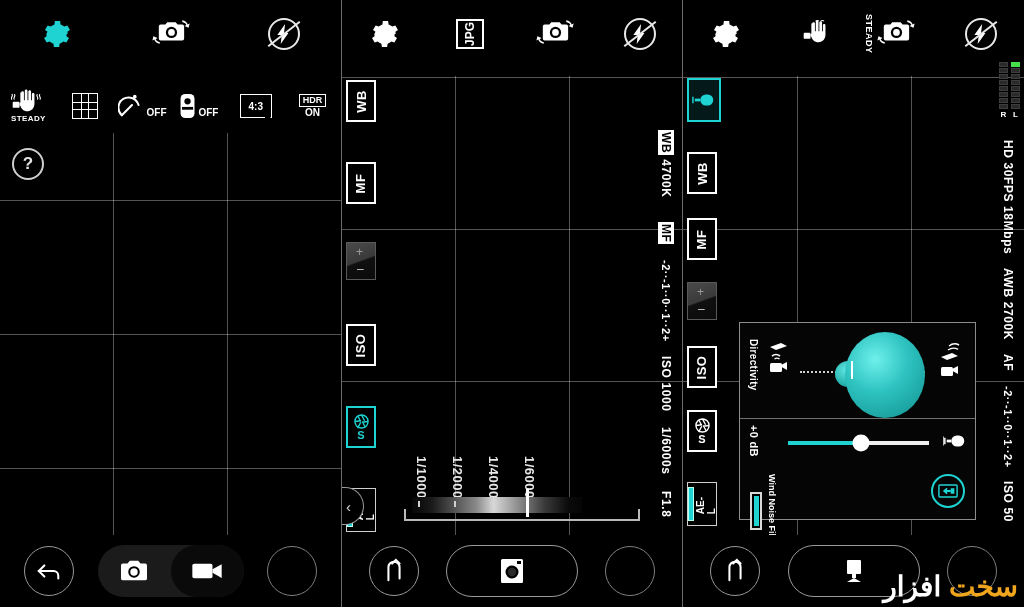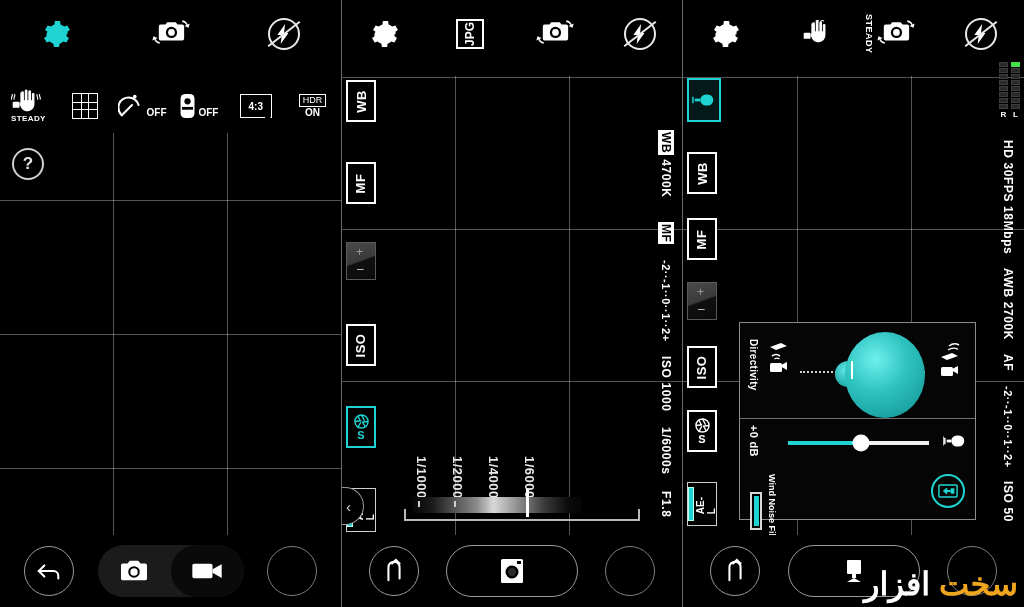--- a/index.html
+++ b/index.html
@@ -59,21 +59,21 @@
   .grid9 { width: 26px; height: 26px; border: 1.5px solid #fff;
     background:
       linear-gradient(to right, transparent 32%, #fff 32%, #fff 35.5%, transparent 35.5%, transparent 64%, #fff 64%, #fff 67.5%, transparent 67.5%),
       linear-gradient(to bottom, transparent 32%, #fff 32%, #fff 35.5%, transparent 35.5%, transparent 64%, #fff 64%, #fff 67.5%, transparent 67.5%);
   }
   .ratio-box { position: relative; width: 32px; height: 24px; border: 1.5px solid #fff;
     display:flex; align-items:center; justify-content:center; font-size:10px; font-weight:bold; color:#fff; }
   .ratio-box::after { content:""; position:absolute; right:-1.5px; bottom:-1.5px;
     border-left: 7px solid #000; border-top: 7px solid transparent; }
   .hdr-box { display:flex; flex-direction:column; align-items:center; color:#fff; }
-  .hdr-top { border:1.5px solid #fff; padding:0 3px; font-size:9px; font-weight:normal; line-height:11px; }
+  .hdr-top { border:1.5px solid #fff; padding:0 3px; font-size:9px; font-weight:bold; line-height:11px; }
   .hdr-bot { font-size:10px; font-weight:bold; line-height:11px; }
 
   .help-btn { position: absolute; top: 148px; left: 12px; width: 32px; height: 32px;
     border: 2px solid #cfcfcf; border-radius: 50%; color: #e6e6e6;
     display: flex; align-items: center; justify-content: center;
     font-size: 17px; font-weight: bold; z-index: 26; }
 
   
   .caret { position: absolute; top: 68px; left: 54px; width: 0; height: 0;
     border-left: 11px solid transparent; border-right: 11px solid transparent;
@@ -195,21 +195,21 @@
   .bcirc { width: 50px; height: 50px; border-radius: 50%; border: 1.5px solid #9a9a9a;
     display: flex; align-items: center; justify-content: center; color: #fff; }
   .bcirc.plain { border-color: #7e7e7e; }
   .pill { height: 52px; border-radius: 26px; display: flex; align-items: center; overflow: hidden; }
   .pill.filled { background: #1b1b1b; width: 146px; }
   .pill.outlined { border: 1.5px solid #9a9a9a; width: 132px; justify-content: center; }
   .pill .half { flex: 1; height: 100%; display: flex; align-items: center; justify-content: center; }
   .pill .half.sel { background: #0a0a0a; border-radius: 26px; }
 
   .watermark { position: absolute; right: 6px; bottom: 4px; z-index: 40;
-    font-size: 32px; font-weight: bold; direction: rtl; letter-spacing: -1px; }
+    font-size: 28px; font-weight: bold; direction: rtl; letter-spacing: -1px; }
   .wm-a { color: #f0a51e; }
   .wm-b { color: #ffffff; }
 </style>
 </head>
 <body>
 
 <div id="root">
 
   <div class="panel p1">
 

